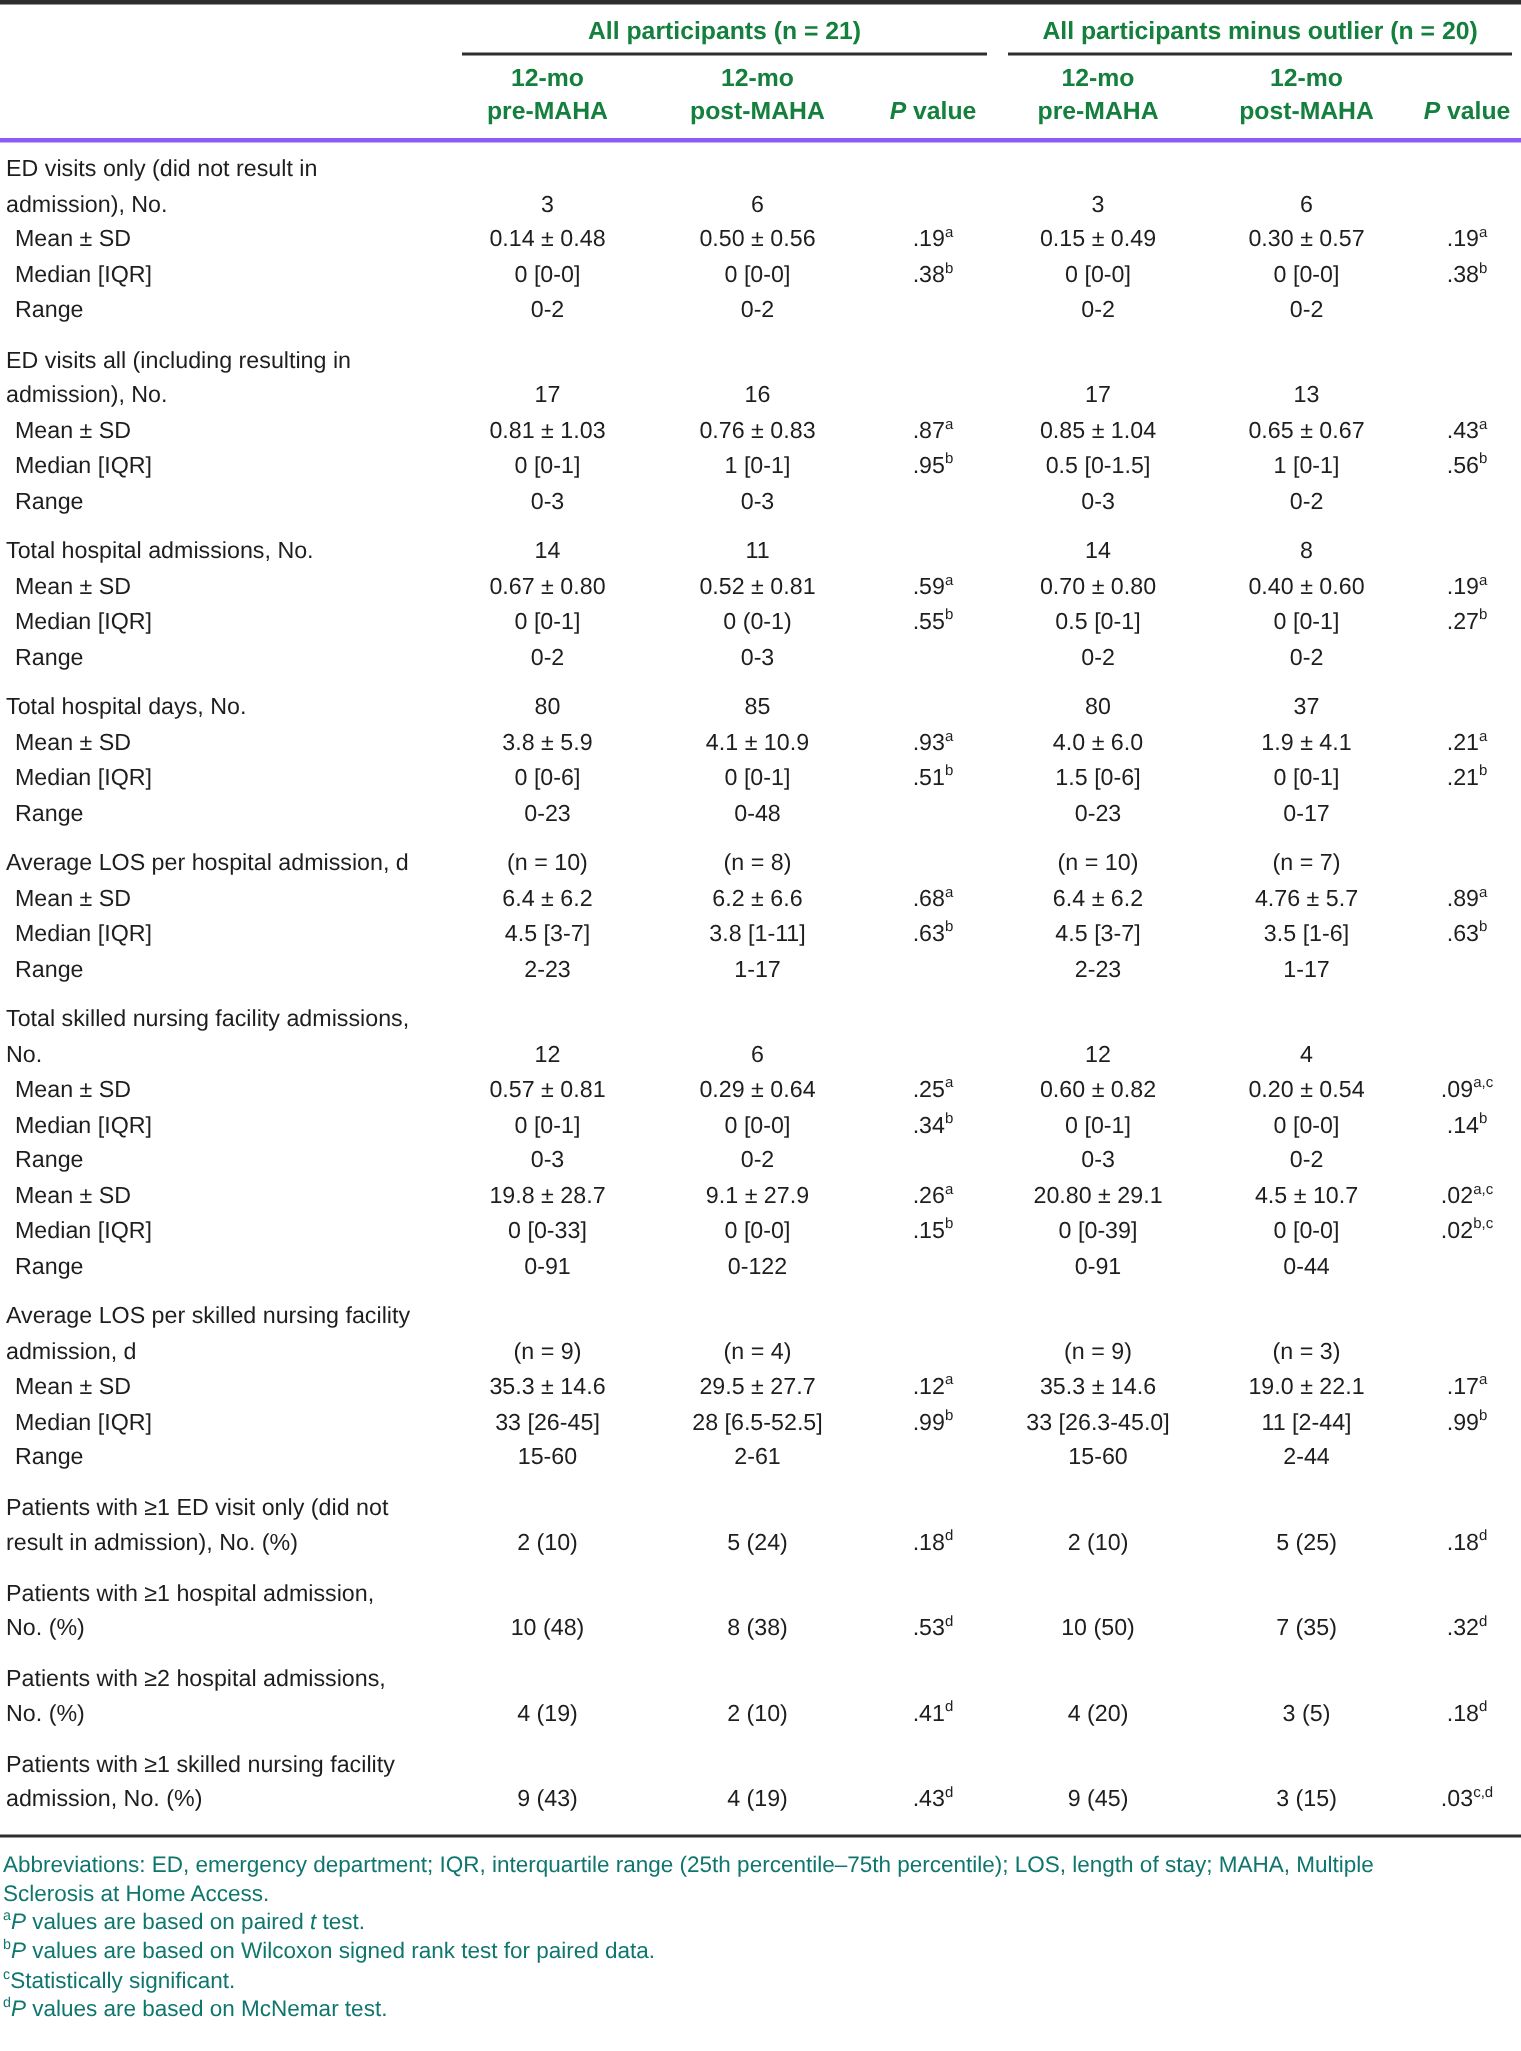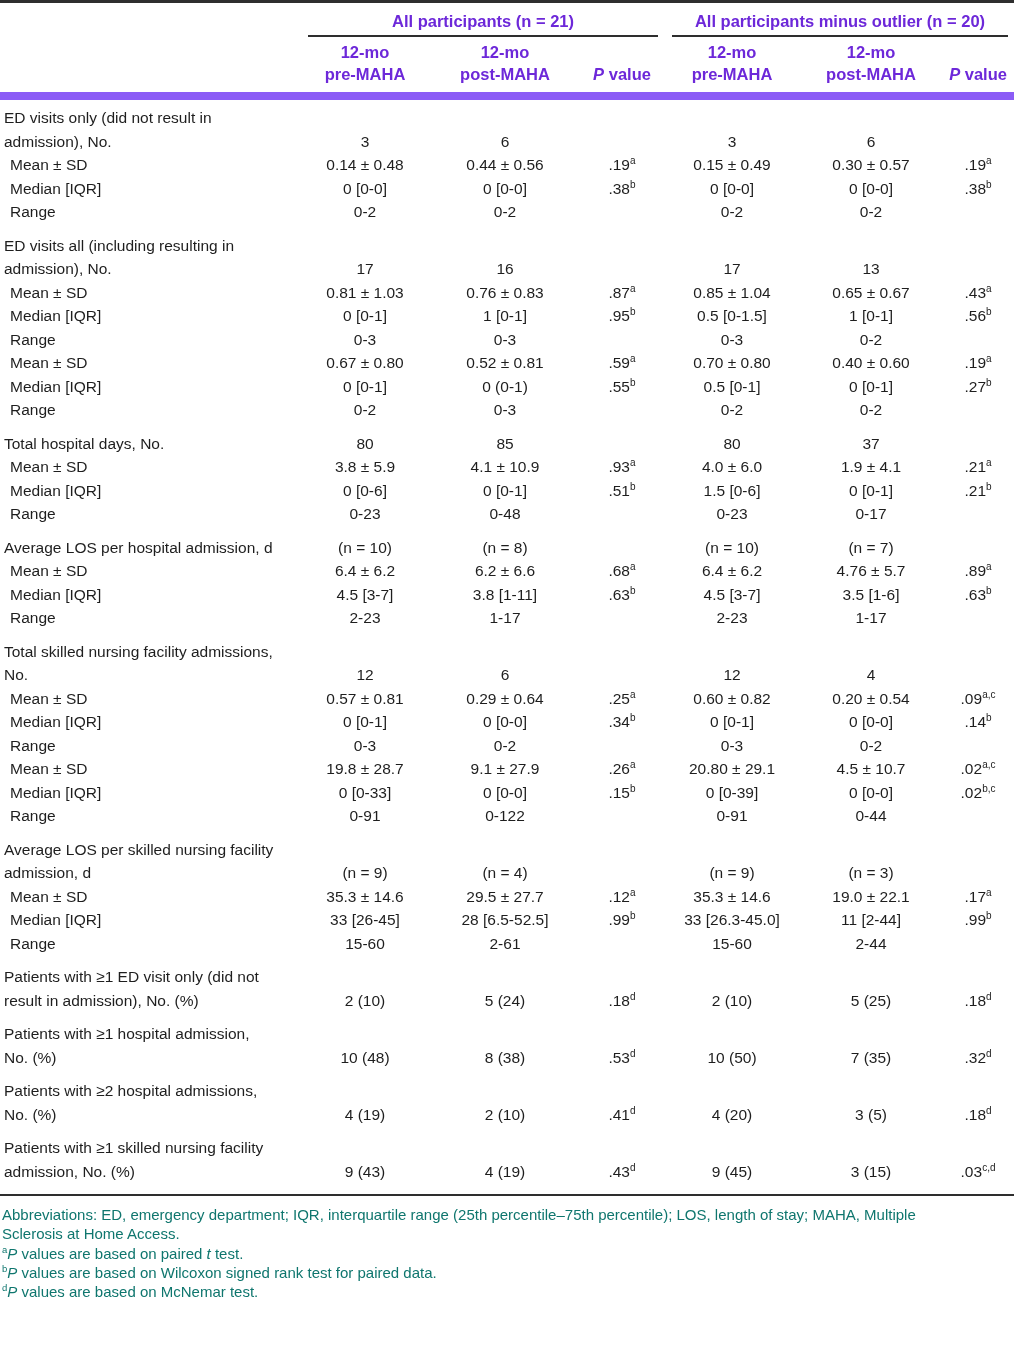--- a/index.html
+++ b/index.html
@@ -27,30 +27,30 @@
   col.c-p2    { width:72px;  }
 
   th, td {
     font-size:15.5px;
     line-height:23.5px;
     vertical-align:bottom;
     font-weight:normal;
   }
 
   
-  thead th { font-weight:bold; text-align:center; color:#6d28d9; }
+  thead th { font-weight:bold; text-align:center; color:#15803d; }
   tr.group-row th { padding-top:6px; }
   .group-inner {
     font-size:16.5px; line-height:24px;
     border-bottom:2px solid #2e2e2e;
     padding-bottom:2px;
     margin:0 6px 0 8px;
   }
   tr.subhead-row th, tr.subhead-row td {
-    border-bottom:8px solid #8b5cf6;
+    border-bottom:3px solid #8b5cf6;
     padding:5px 0 7px 0;
     font-size:16.5px; line-height:21.5px;
     vertical-align:bottom;
   }
   .subhead-two-line { white-space:pre-line; display:block; }
   .p-ital { font-style:italic; }
 
   
   tbody td.label {
     text-align:left;
@@ -128,21 +128,21 @@
           <td class="val">3</td>
           <td class="val">6</td>
           <td class="val"></td>
           <td class="val">3</td>
           <td class="val">6</td>
           <td class="val"></td>
         </tr>
         <tr class="sub-row">
           <td class="label sub-label">Mean ± SD</td>
           <td class="val">0.14 ± 0.48</td>
-          <td class="val">0.44 ± 0.56</td>
+          <td class="val">0.50 ± 0.56</td>
           <td class="val">.19<sup>a</sup></td>
           <td class="val">0.15 ± 0.49</td>
           <td class="val">0.30 ± 0.57</td>
           <td class="val">.19<sup>a</sup></td>
         </tr>
         <tr class="sub-row">
           <td class="label sub-label">Median [IQR]</td>
           <td class="val">0 [0-0]</td>
           <td class="val">0 [0-0]</td>
           <td class="val">.38<sup>b</sup></td>
@@ -187,20 +187,29 @@
           <td class="val">1 [0-1]</td>
           <td class="val">.56<sup>b</sup></td>
         </tr>
         <tr class="sub-row">
           <td class="label sub-label">Range</td>
           <td class="val">0-3</td>
           <td class="val">0-3</td>
           <td class="val"></td>
           <td class="val">0-3</td>
           <td class="val">0-2</td>
+          <td class="val"></td>
+        </tr>
+        <tr class="section-head">
+          <td class="label">Total hospital admissions, No.</td>
+          <td class="val">14</td>
+          <td class="val">11</td>
+          <td class="val"></td>
+          <td class="val">14</td>
+          <td class="val">8</td>
           <td class="val"></td>
         </tr>
         <tr class="sub-row">
           <td class="label sub-label">Mean ± SD</td>
           <td class="val">0.67 ± 0.80</td>
           <td class="val">0.52 ± 0.81</td>
           <td class="val">.59<sup>a</sup></td>
           <td class="val">0.70 ± 0.80</td>
           <td class="val">0.40 ± 0.60</td>
           <td class="val">.19<sup>a</sup></td>
@@ -437,15 +446,16 @@
           <td class="val">.03<sup>c,d</sup></td>
         </tr>
       </tbody>
   </table>
 
   <div class="footnotes">
       <p><span>Abbreviations: ED, emergency department; IQR, interquartile range (25th percentile–75th percentile); LOS, length of stay; MAHA, Multiple
 Sclerosis at Home Access.</span></p>
       <p><sup>a</sup><span class="seg-i">P</span><span> values are based on paired </span><span class="seg-i">t</span><span> test.</span></p>
       <p><sup>b</sup><span class="seg-i">P</span><span> values are based on Wilcoxon signed rank test for paired data.</span></p>
+      <p><sup>c</sup><span>Statistically significant.</span></p>
       <p><sup>d</sup><span class="seg-i">P</span><span> values are based on McNemar test.</span></p>
     </div>
 </div>
 
 </body></html>

